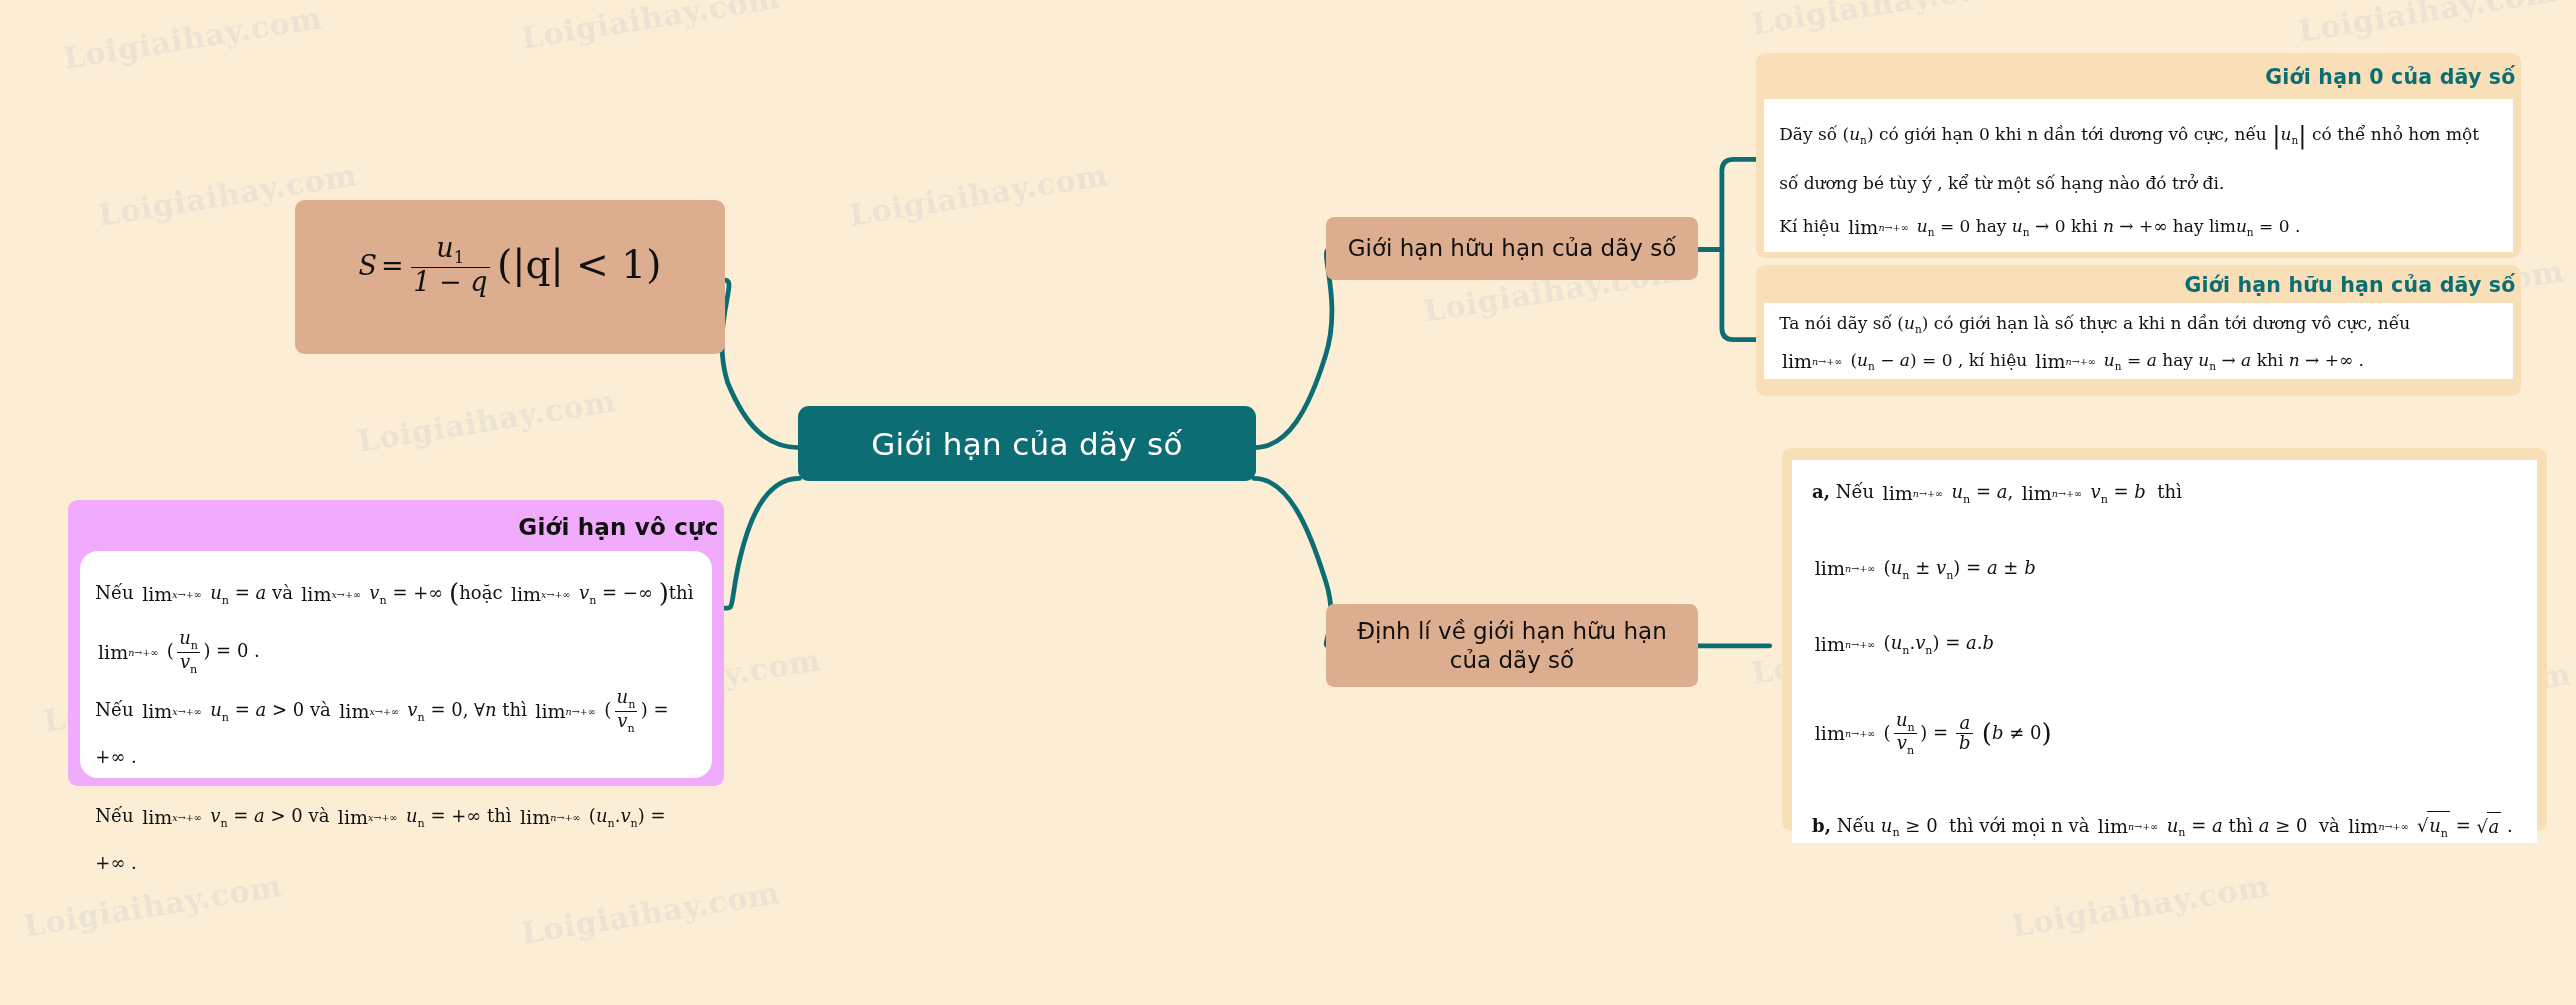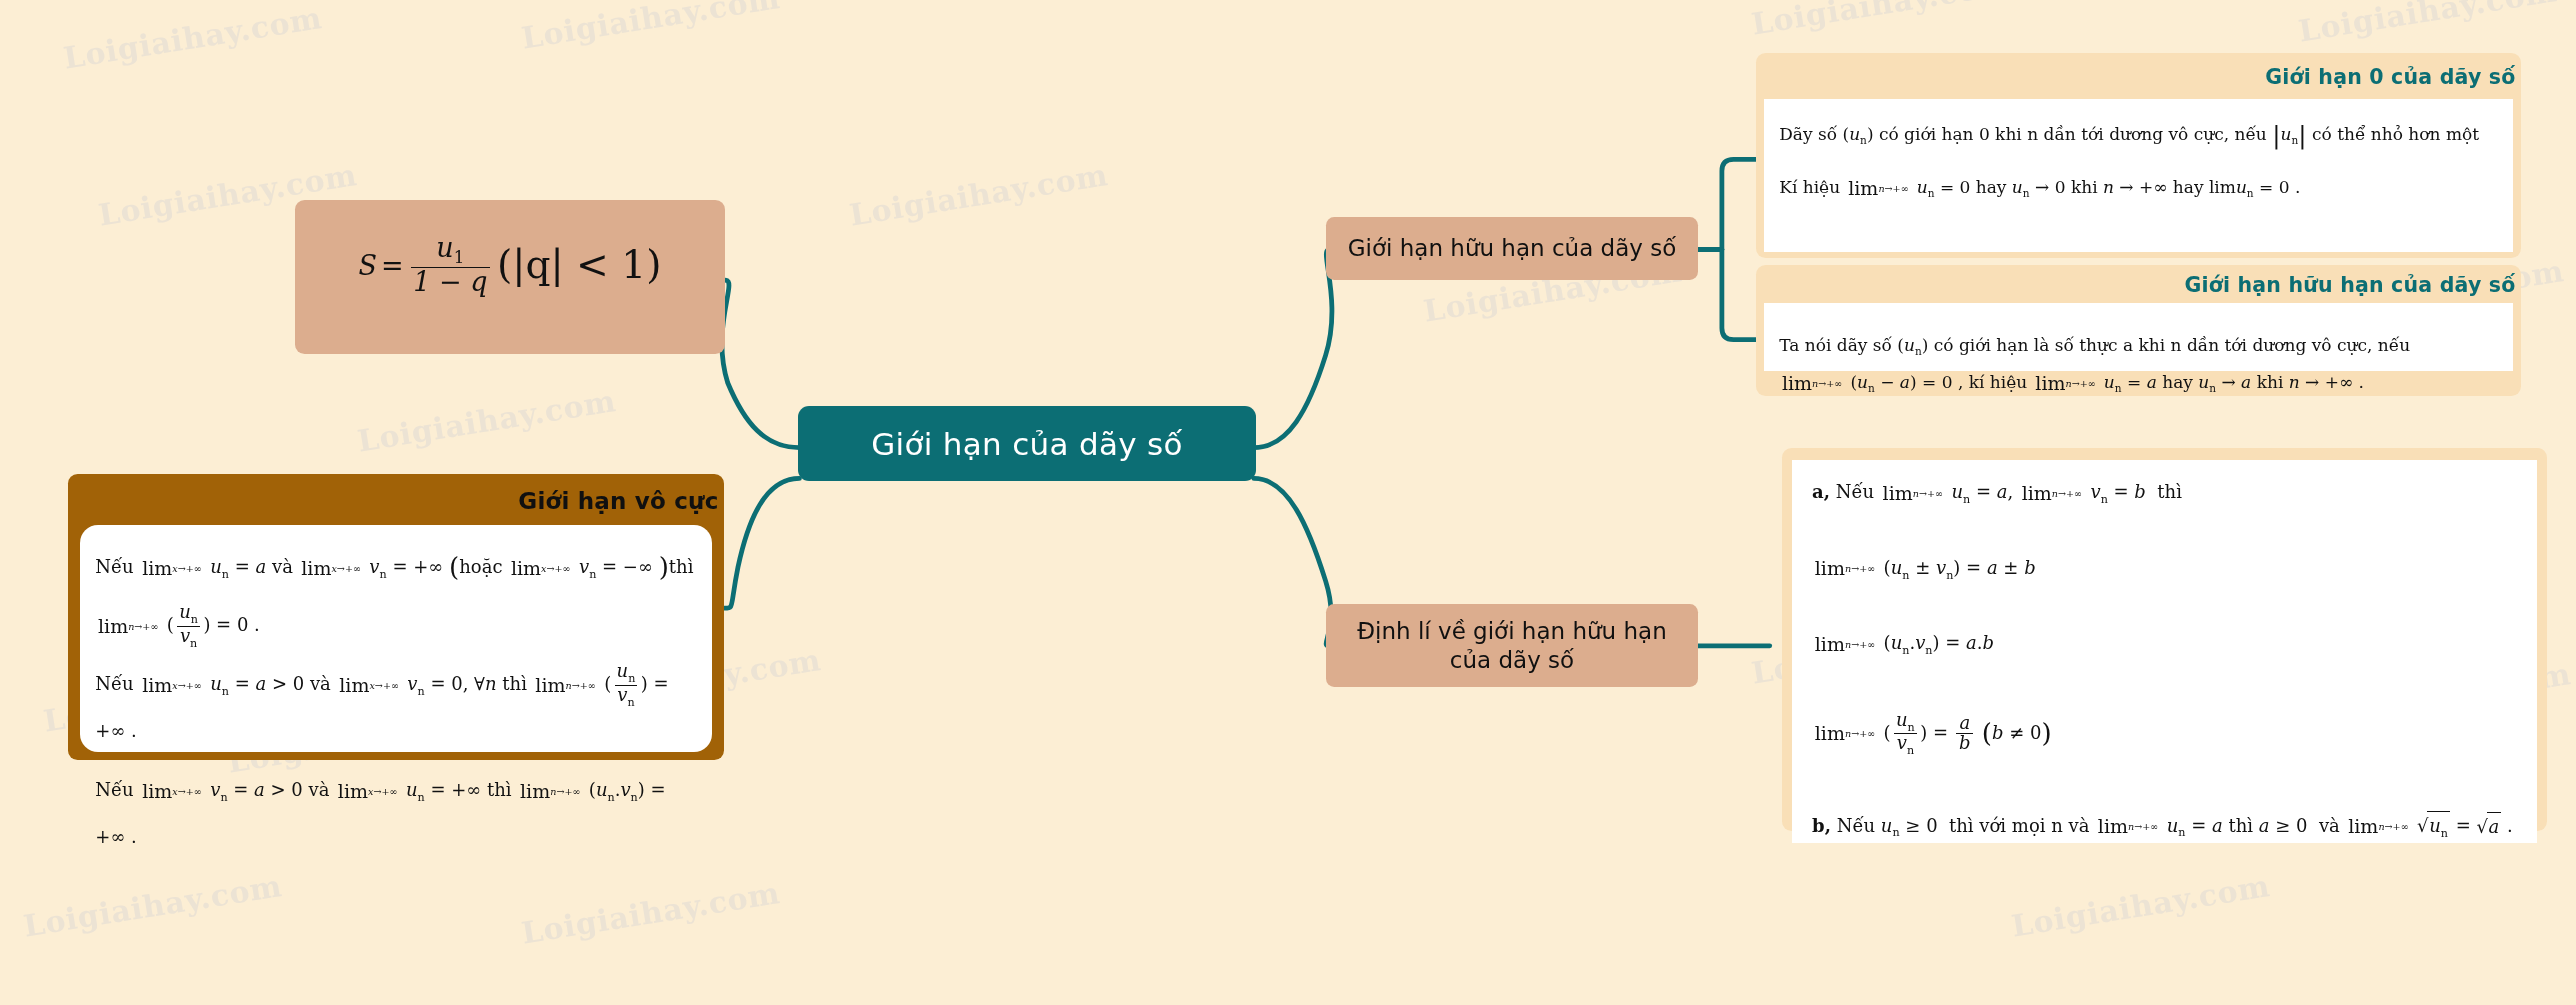--- a/index.html
+++ b/index.html
@@ -56,21 +56,21 @@
   }
 
   
   .panel{
     position:absolute;
     box-sizing:border-box;
     background:#f9dfb7;
     border-radius:9.6px;
     padding:6.8px;
   }
-  .panel.tanheader{background:#a16207;}
+  .panel.tanheader{background:#f0abfc;margin-top:26px;}
   .panel-title{
     font-size:20.5px;
     font-weight:bold;
     color:#0c6e74;
     text-align:right;
     padding:12.3px 5.5px 9.6px;
     letter-spacing:0.2px;
   }
   .panel-title.black{color:#101010;font-size:23px;}
   .panel-body{
@@ -261,35 +261,38 @@
       </div>
     </div>
   </div>
 
   <div class="panel" style="left:1756px;top:53px;width:765px;height:205px;padding:0;">
     <div class="panel-title">Giới hạn 0 của dãy số</div>
     <div class="panel-body" style="height:153px;margin:0 8.2px 8.2px;padding:8.2px 15px;line-height:2.3;font-size:17px;">
       <div>
         Dãy số (<i>u</i><span class="sub">n</span>) có giới hạn 0 khi n dần tới dương vô cực, nếu <span class="big">|</span><i>u</i><span class="sub">n</span><span class="big">|</span> có thể nhỏ hơn một
       </div>
+      <div>
+        số dương bé tùy ý , kể từ một số hạng nào đó trở đi.
+      </div>
       <div style="margin-top:4.1px;">
         Kí hiệu
         <span class="lim">
             <span class="op">lim</span>
             <span class="sub">n→+∞</span>
           </span>
         <i>u</i><span class="sub">n</span> = 0 hay <i>u</i><span class="sub">n</span> → 0 khi
         <i>n</i> → +∞ hay lim<i>u</i><span class="sub">n</span> = 0 .
       </div>
     </div>
   </div>
 
   <div class="panel" style="left:1756px;top:265px;width:765px;height:131px;padding:0;">
     <div class="panel-title" style="padding:8.2px 5.5px 5.5px;">Giới hạn hữu hạn của dãy số</div>
-    <div class="panel-body" style="height:68px;margin:0 8.2px 8.2px;padding:24px 15px;line-height:2.2;font-size:17px;">
+    <div class="panel-body" style="height:76px;margin:0 8.2px 8.2px;padding:2px 15px;line-height:2.2;font-size:17px;">
       <div>
         Ta nói dãy số (<i>u</i><span class="sub">n</span>) có giới hạn là số thực a khi n dần tới dương vô cực, nếu
       </div>
       <div>
         <span class="lim">
             <span class="op">lim</span>
             <span class="sub">n→+∞</span>
           </span>
         (<i>u</i><span class="sub">n</span> − <i>a</i>) = 0 , kí hiệu
         <span class="lim">

